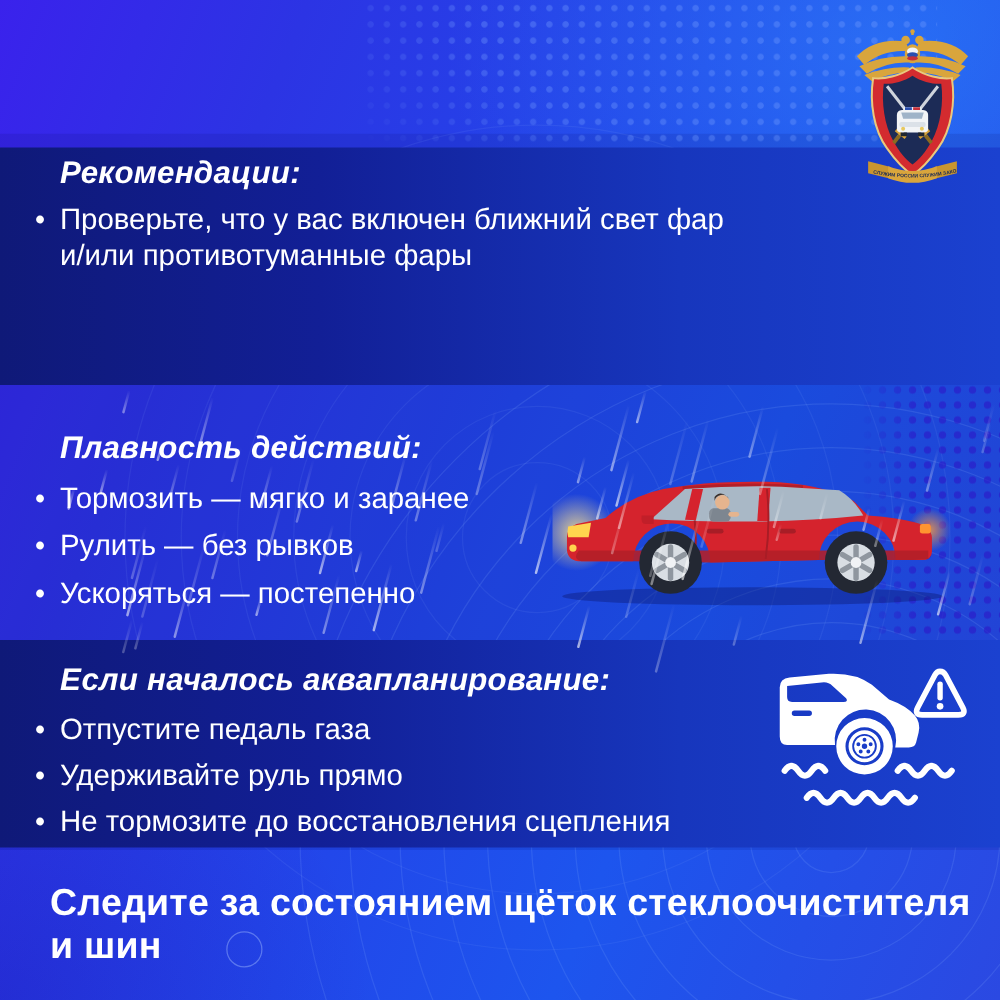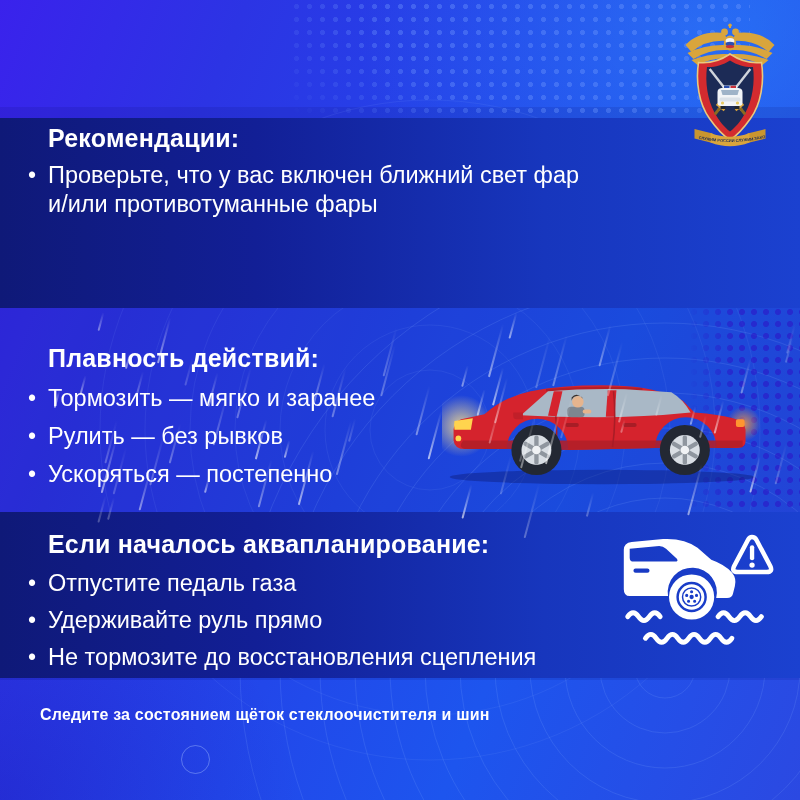--- a/index.html
+++ b/index.html
@@ -36,36 +36,36 @@
   
   .circlemark{position:absolute;left:181px;top:745px;width:27px;height:27px;z-index:2;
     border:1.5px solid rgba(170,195,255,.42);border-radius:50%;}
   
   .panel{position:absolute;left:0;width:800px;z-index:3;
     background:linear-gradient(90deg,#0f1978 0%,#121f96 32%,#1736bd 68%,#1b41d0 100%);}
   .panel1{top:118px;height:190px;}
   .panel3{top:512px;height:166px;}
   
   .sec{position:absolute;z-index:6;}
-  .sec h2{margin:0;font-size:25px;font-weight:bold;letter-spacing:.2px;}
+  .sec h2{margin:0;font-size:25px;font-weight:bold;letter-spacing:.2px;font-style:italic;}
   .sec ul{list-style:none;margin:0;padding:0;}
   .sec li{position:relative;padding-left:20px;font-size:23.5px;line-height:29px;}
   .sec li .bdot::before{content:"•";position:absolute;left:0;top:0;font-size:23px;}
   .sec li .btext{white-space:pre-line;}
   .sec1{left:28px;top:124px;width:660px;}
   .sec1 h2{margin-left:20px;margin-bottom:8px;}
   .sec1 li{margin-bottom:5px;}
   .sec2{left:28px;top:344px;width:430px;}
   .sec2 h2{margin-left:20px;margin-bottom:10px;}
   .sec2 li{margin-bottom:8px;line-height:30px;}
   .sec3{left:28px;top:530px;width:600px;}
   .sec3 h2{margin-left:20px;margin-bottom:9px;}
   .sec3 li{margin-bottom:7px;line-height:30px;}
   .footer{position:absolute;left:40px;top:706px;width:740px;z-index:6;
-    font-size:16px;font-weight:bold;letter-spacing:.2px;}
+    font-size:30px;font-weight:bold;letter-spacing:.2px;}
   
   .car-illu{position:absolute;left:442px;top:358px;width:318px;height:132px;z-index:4;}
   .aqua-icon{position:absolute;left:612px;top:528px;width:172px;height:138px;z-index:6;}
   .emblem{position:absolute;left:682px;top:22px;width:96px;height:127px;z-index:6;}
   
   .rain{position:absolute;inset:0;z-index:5;pointer-events:none;}
   .rain i{position:absolute;width:1.8px;border-radius:2px;transform:rotate(15deg);
     background:linear-gradient(to bottom, rgba(255,255,255,0), rgba(255,255,255,.95));}
 </style>
 </head>

